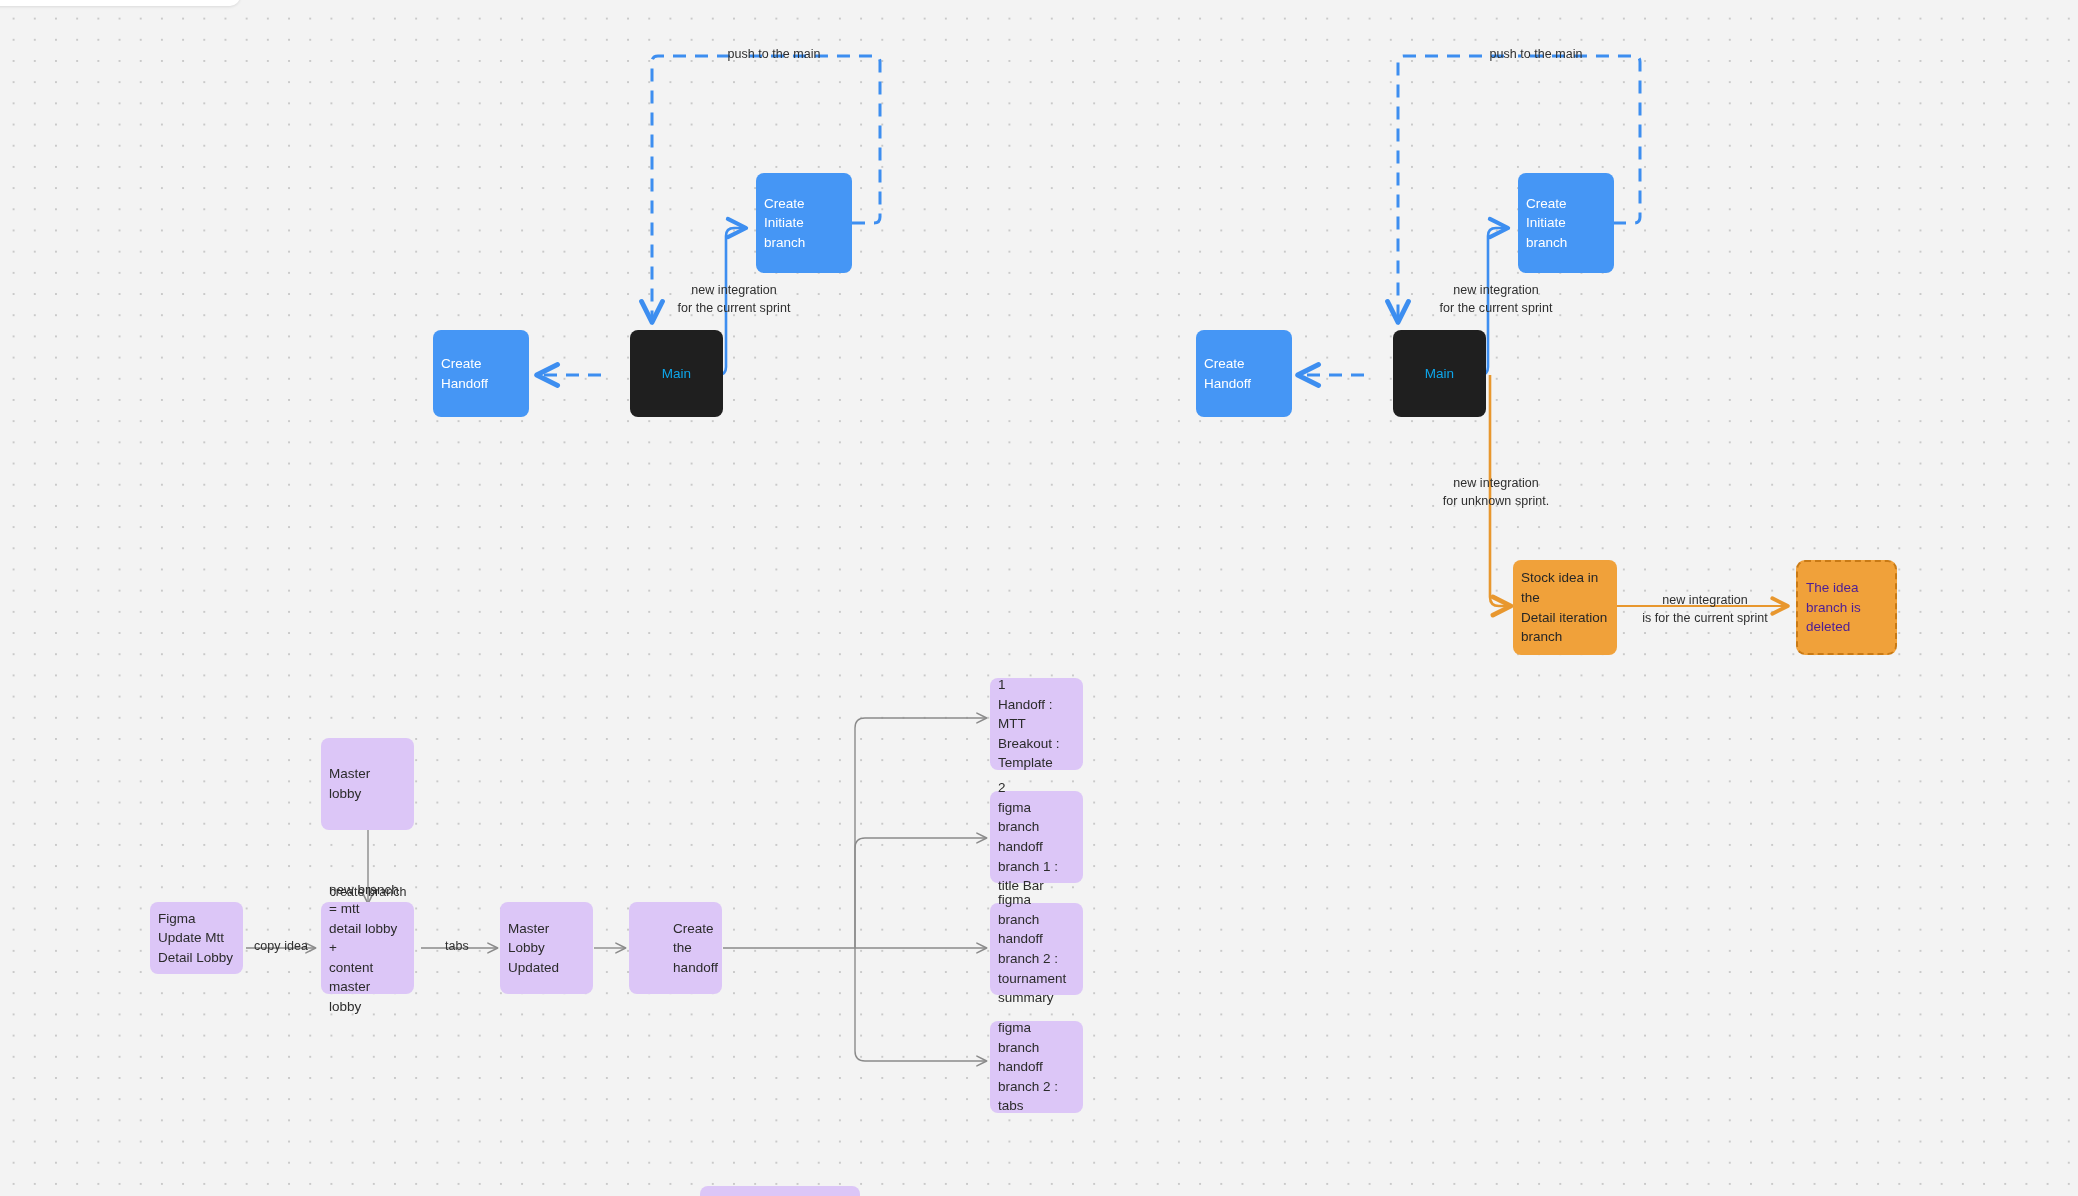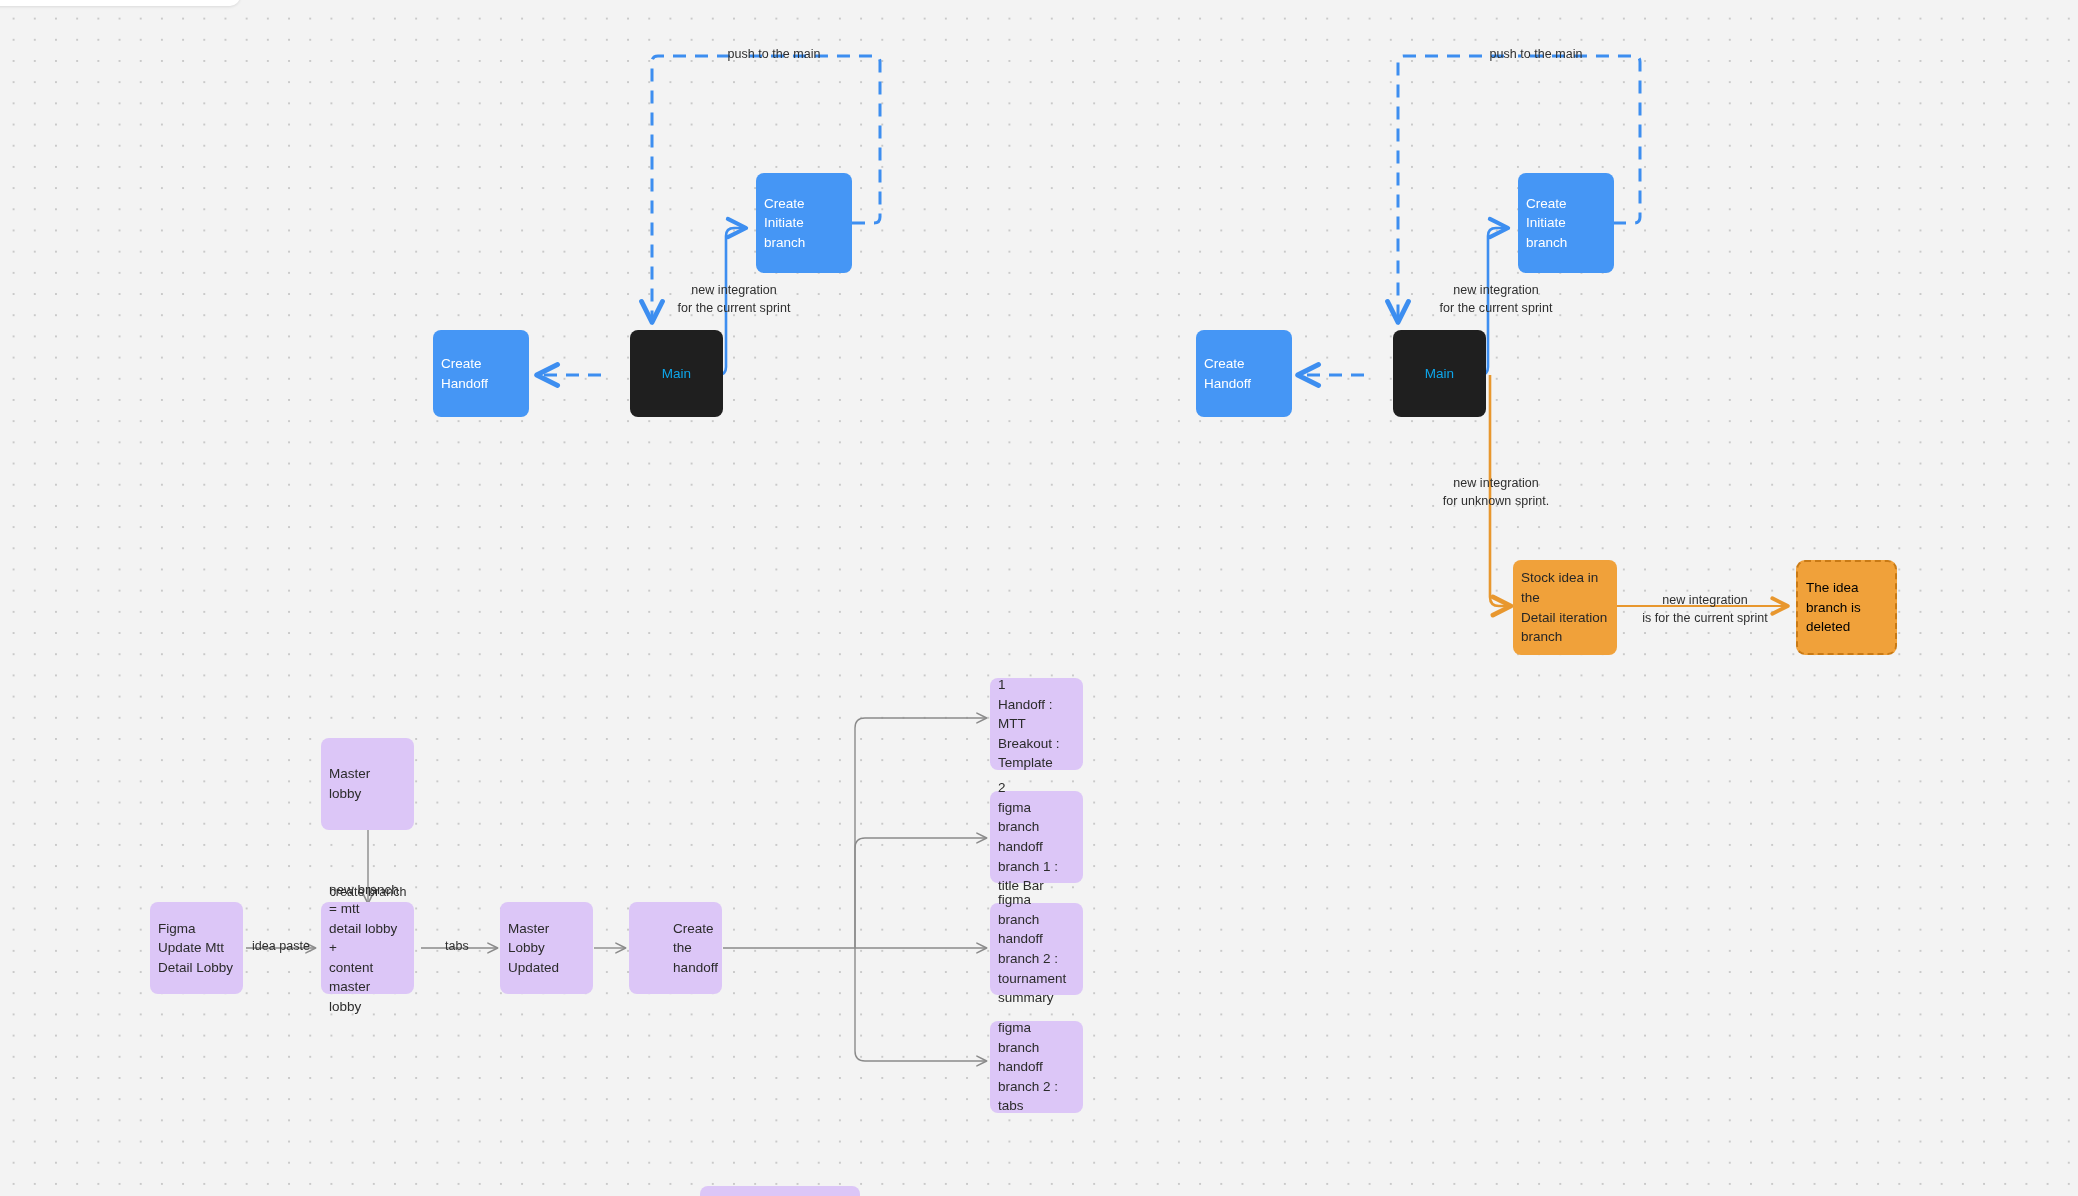--- a/index.html
+++ b/index.html
@@ -48,21 +48,21 @@
     border-radius: 8px;
     line-height: 1.45;
     white-space: pre-line;
     padding: 4px 8px;
   }
   .node-blue   { background: #4596f5; color: #ffffff; font-size: 13.5px; }
   .node-dark   { background: #1f1f1f; color: #0ea5e9; font-size: 13.5px; margin-left: 26px; }
   .node-orange { background: #f0a13a; color: #262626; font-size: 13.5px; }
   .node-orange-dashed {
     background: #f0a13a;
-    color: #000000;
+    color: #4c1d95;
     font-size: 13.5px;
     border: 2.5px dashed #c97a15;
     border-radius: 9px;
   }
   .node-purple { background: #dcc6f7; color: #2b2b2b; font-size: 13.5px; }
 
   .edge-label {
     position: absolute;
     font-size: 12.5px;
     color: #2e2e2e;
@@ -157,24 +157,24 @@
   <div class="edge-label" style="left:1620px; top:592px; width:170px;">new integration
 is for the current sprint</div>
 
   <div class="node node-orange-dashed" style="left:1796px; top:560px; width:101px; height:95px;">The idea branch is
 deleted</div>
 
   <div class="node node-purple" style="left:321px; top:738px; width:93px; height:92px;">Master lobby</div>
 
   <div class="edge-label" style="left:310px; top:884px; width:116px;">create branch</div>
 
-  <div class="node node-purple" style="left:150px; top:902px; width:93px; height:92px;">Figma Update Mtt
+  <div class="node node-purple" style="left:150px; top:902px; width:93px; height:72px;">Figma Update Mtt
 Detail Lobby</div>
 
-  <div class="edge-label" style="left:243px; top:938px; width:76px;">idea paste</div>
+  <div class="edge-label" style="left:243px; top:938px; width:76px;">copy idea</div>
 
   <div class="node node-purple" style="left:321px; top:902px; width:93px; height:92px;">new branch = mtt
 detail lobby +
 content master
 lobby</div>
 
   <div class="edge-label" style="left:415px; top:938px; width:84px;">tabs</div>
 
   <div class="node node-purple" style="left:500px; top:902px; width:93px; height:92px;">Master Lobby
 Updated</div>

